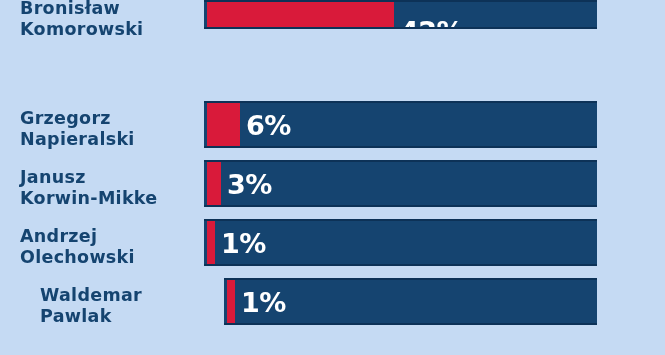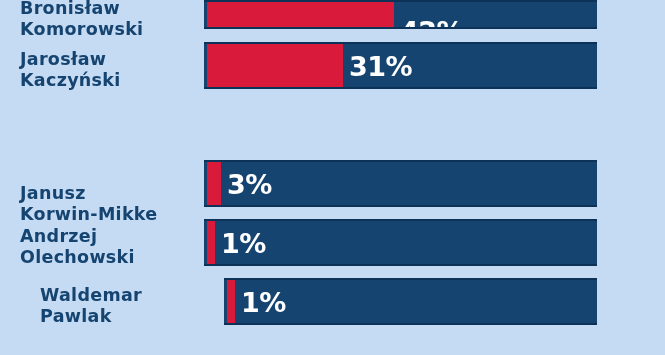--- a/index.html
+++ b/index.html
@@ -76,32 +76,32 @@
 
   <div class="row" style="top:-17px;height:46px;">
     <div class="label" style="top:15px;">Bronisław
 Komorowski</div>
     <div class="track" style="top:17px;height:29px;">
       <div class="fill" style="width:187px;"></div>
       <div class="value" style="left:196px;margin-top:16px;">42%</div>
     </div>
   </div>
 
-  <div class="row" style="top:42px;height:47px;">
-    <div class="label" style="top:7px;">Jarosław
-Kaczyński</div>
+
+  <div class="row" style="top:101px;height:47px;">
+    <div class="label" style="top:7px;">Grzegorz
+Napieralski</div>
     <div class="track" style="top:0px;height:47px;">
-      <div class="fill" style="width:136px;"></div>
-      <div class="value" style="left:145px;">31%</div>
+      <div class="fill" style="width:33px;"></div>
+      <div class="value" style="left:42px;">6%</div>
     </div>
   </div>
 
-
   <div class="row" style="top:160px;height:47px;">
-    <div class="label" style="top:23px;">Janusz
+    <div class="label" style="top:7px;">Janusz
 Korwin-Mikke</div>
     <div class="track" style="top:0px;height:47px;">
       <div class="fill" style="width:14px;"></div>
       <div class="value" style="left:23px;">3%</div>
     </div>
   </div>
 
   <div class="row" style="top:219px;height:47px;border-radius:19px;">
     <div class="label" style="top:7px;">Andrzej
 Olechowski</div>

